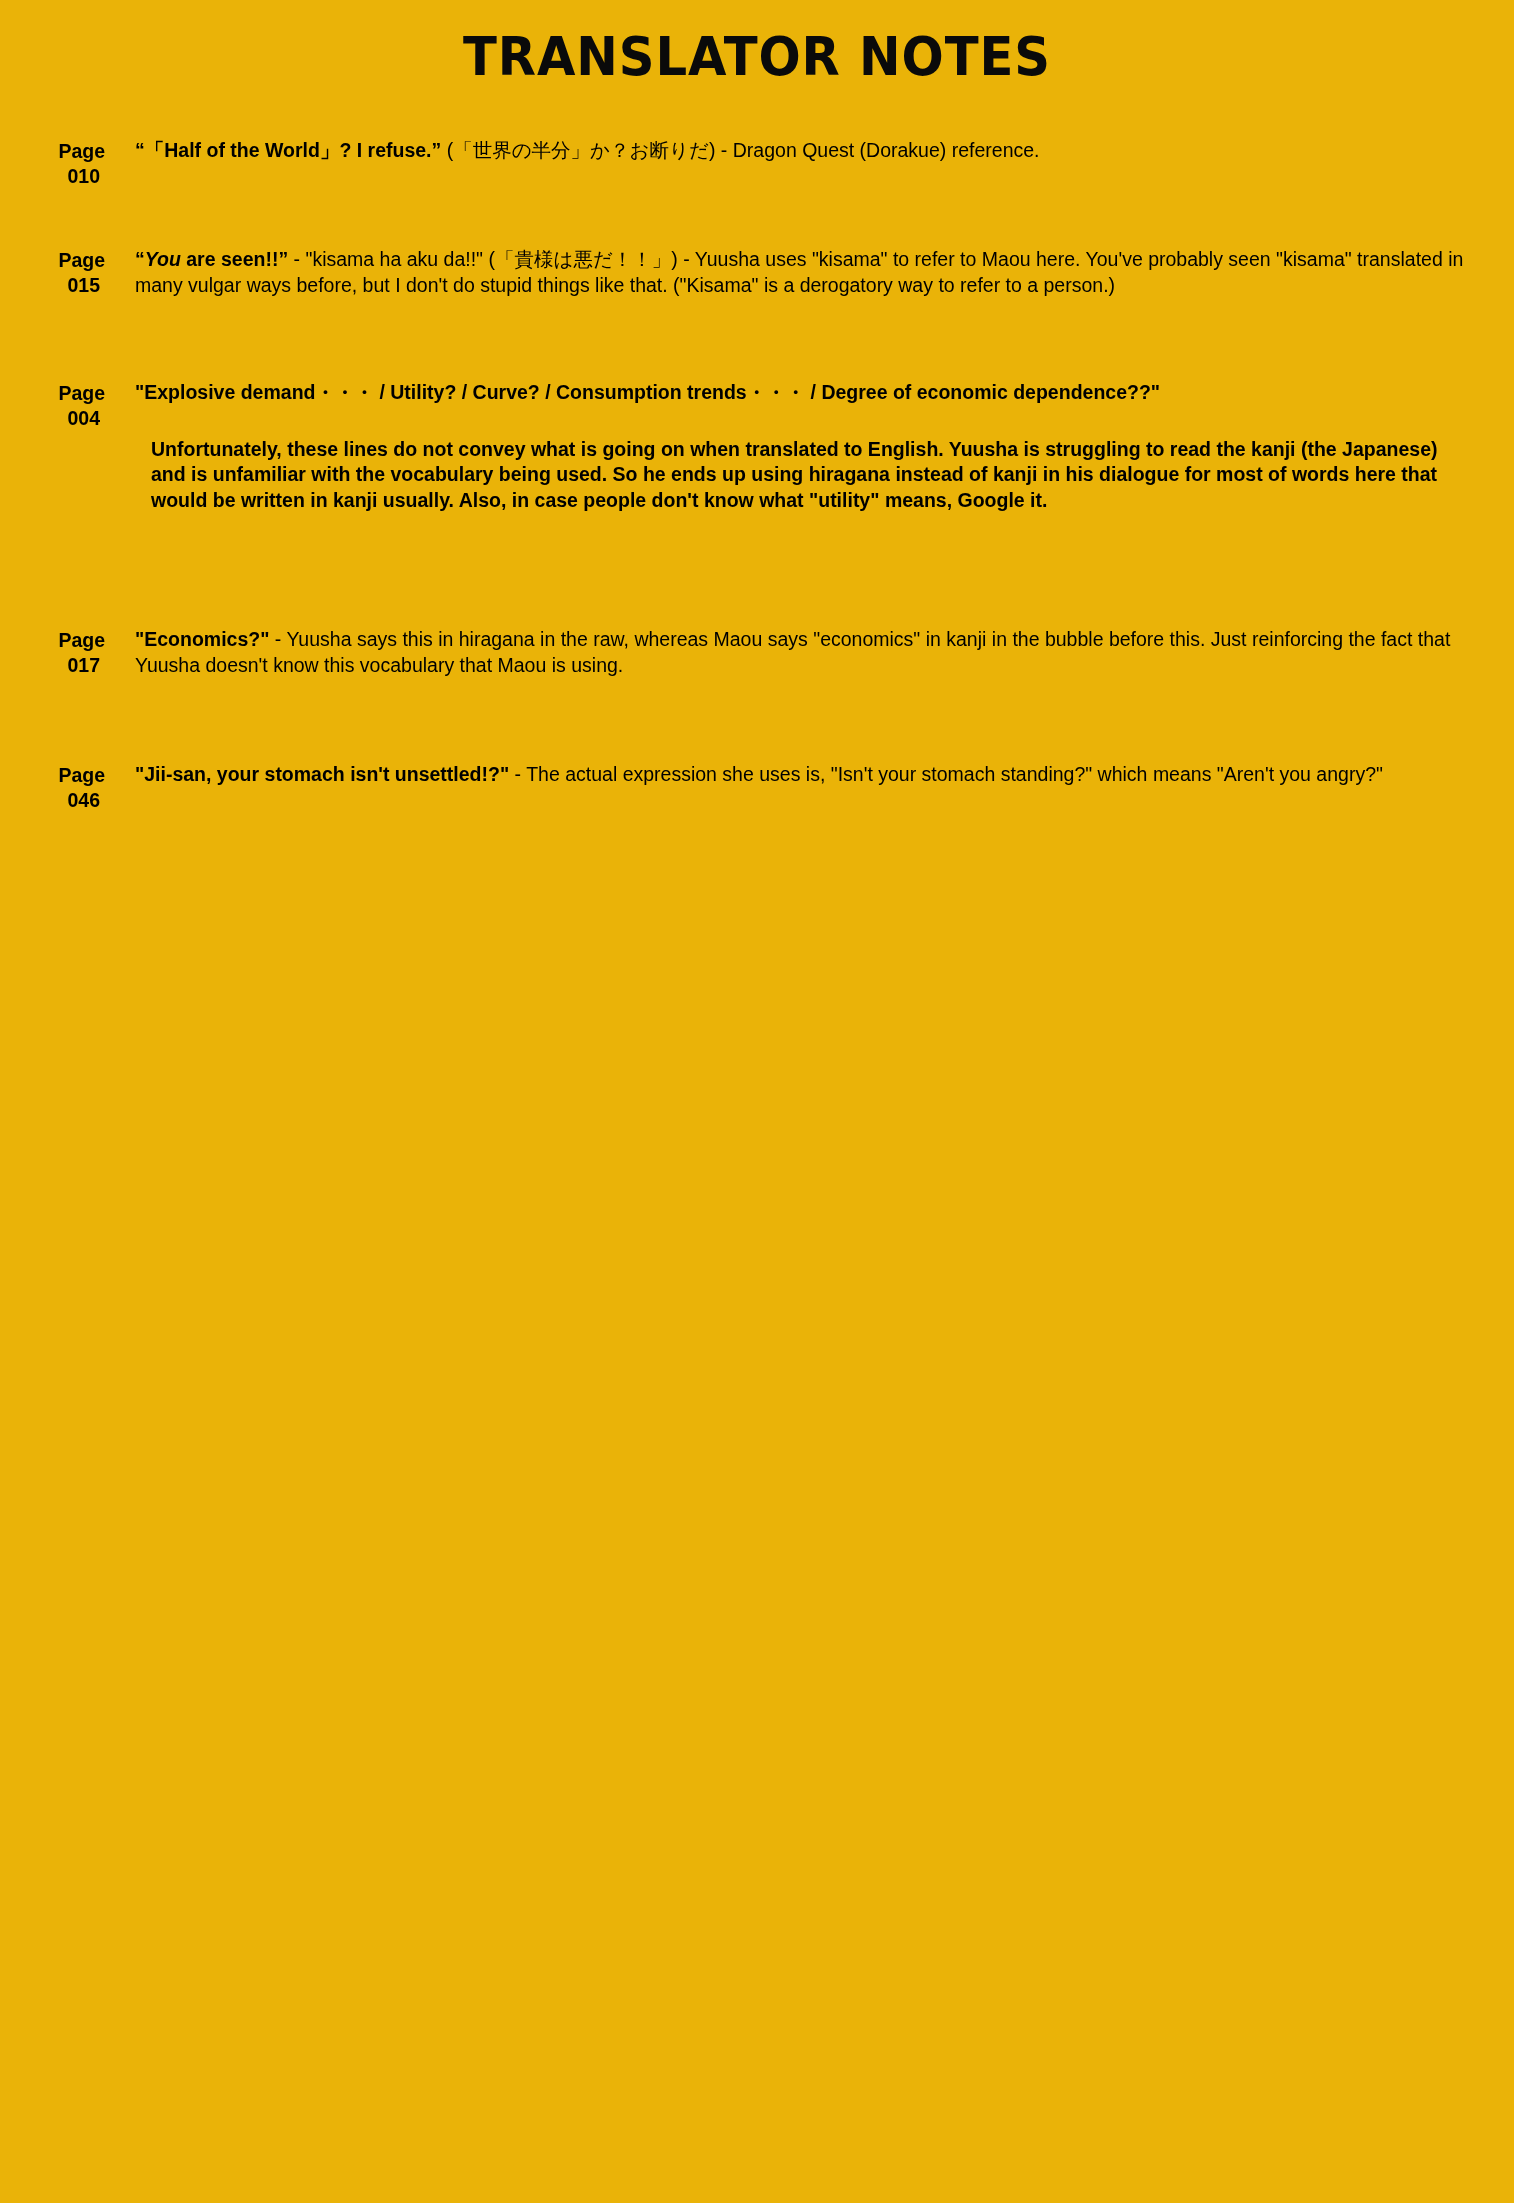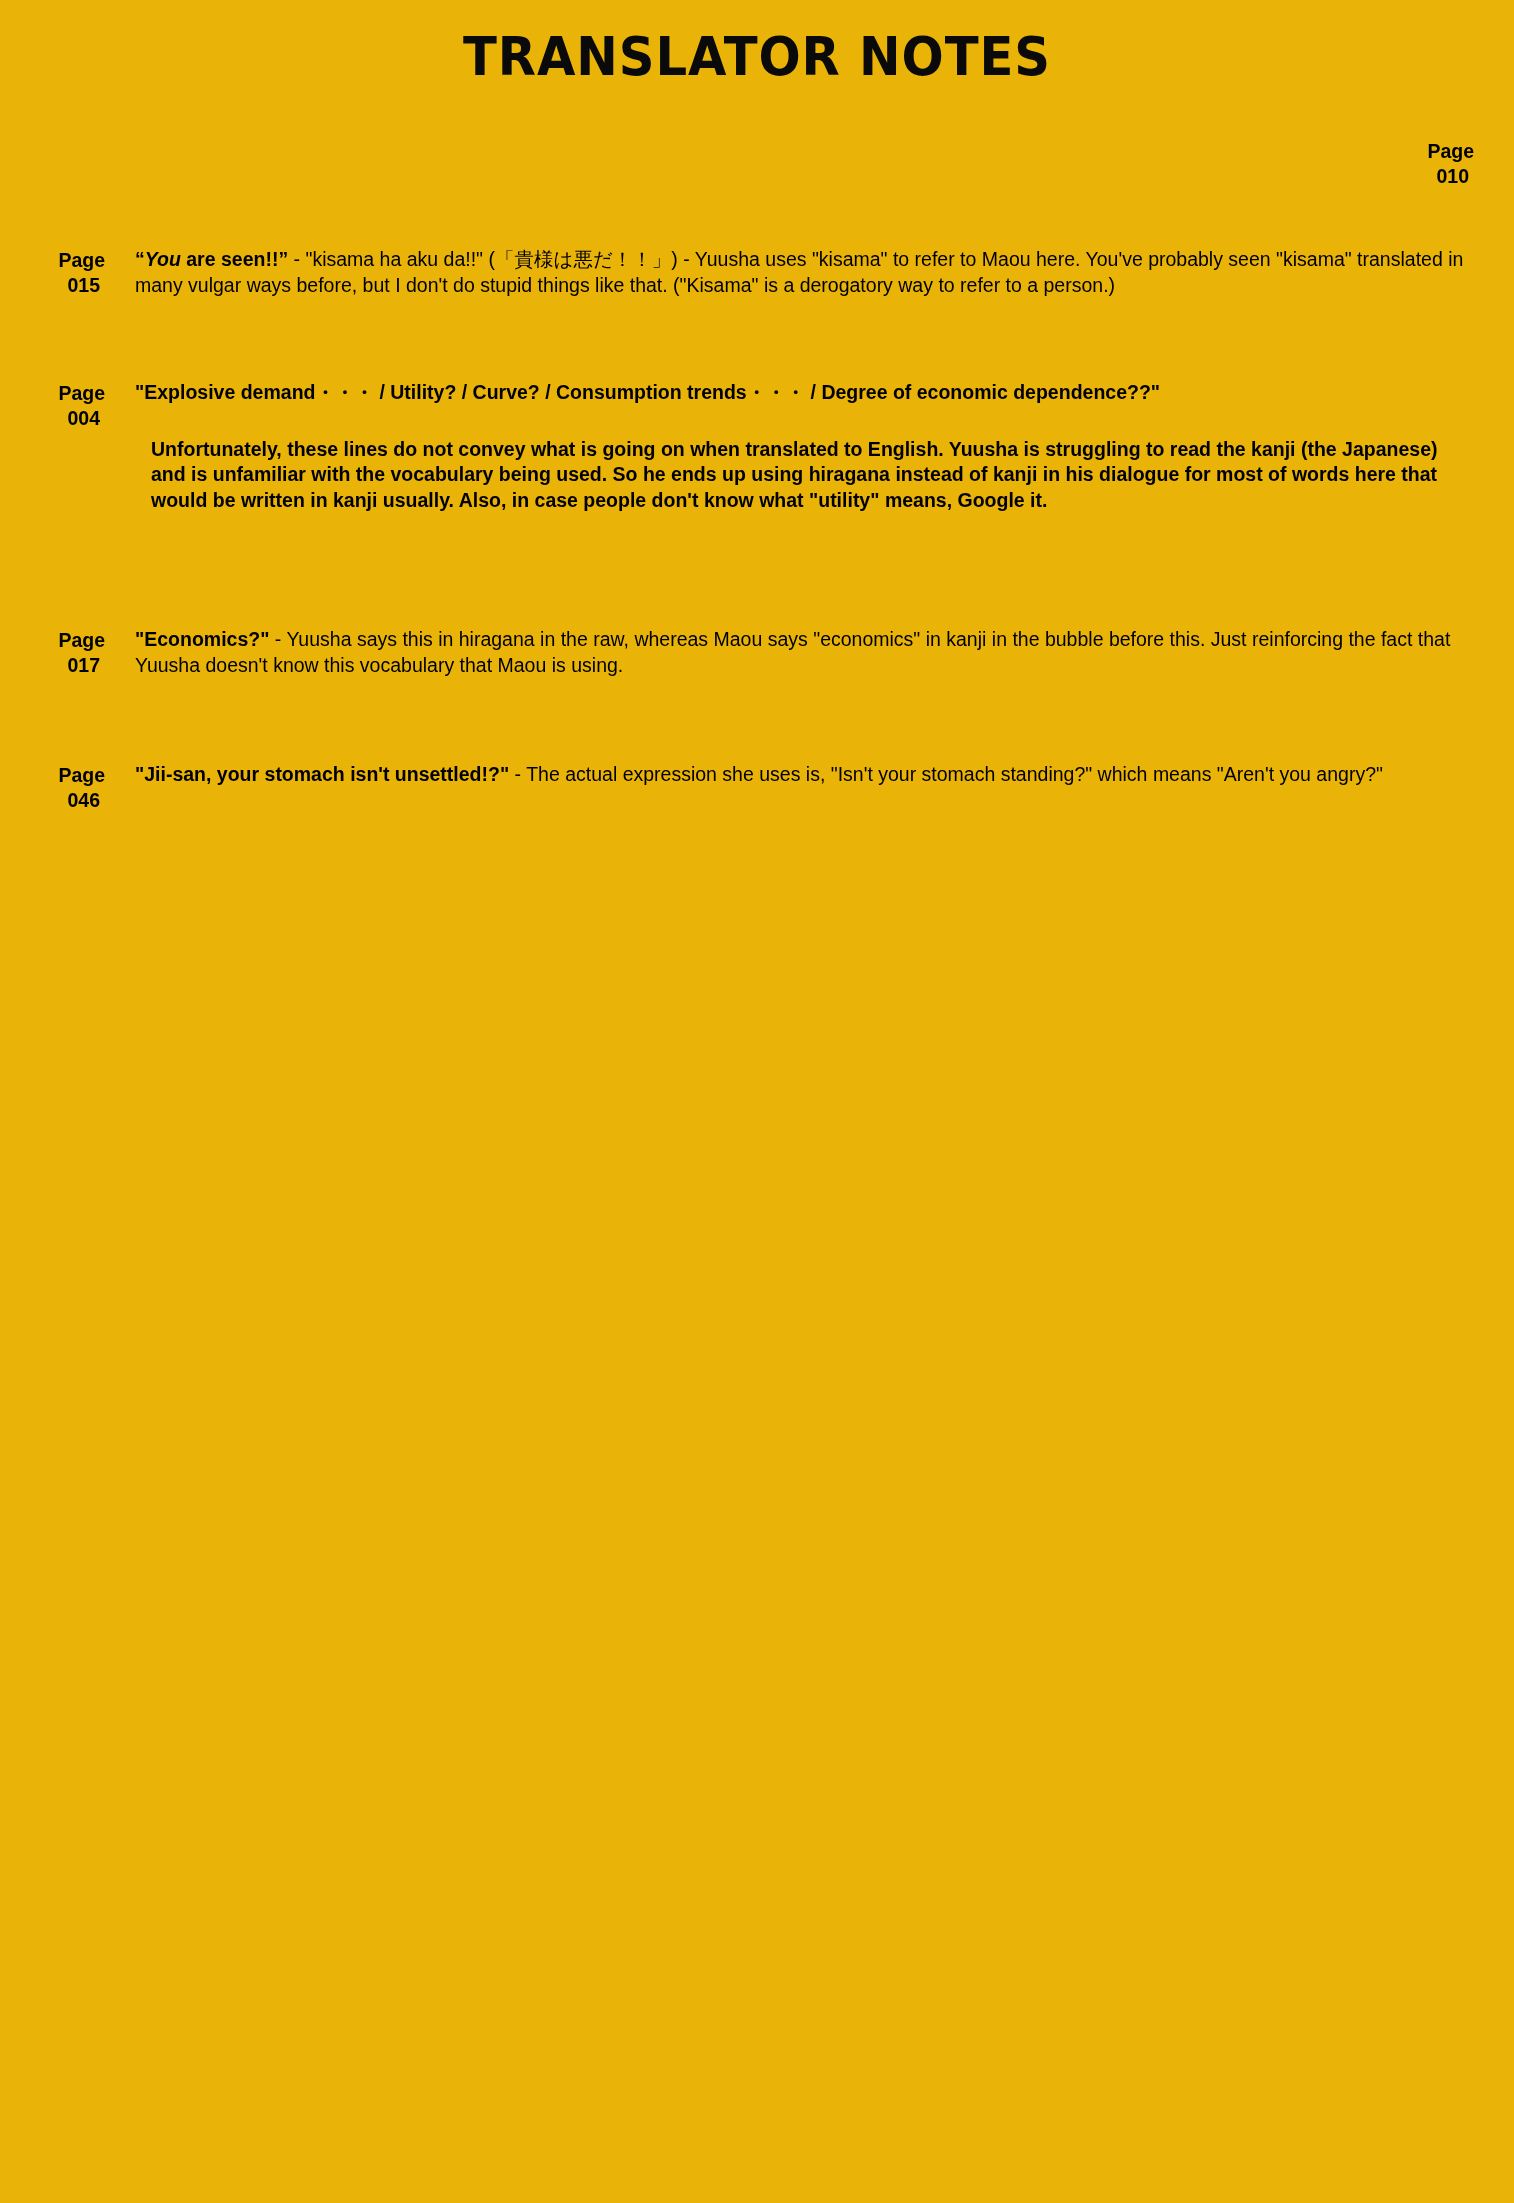--- a/index.html
+++ b/index.html
@@ -41,21 +41,20 @@
   .notes-list {
     margin: 0;
     padding: 0;
     list-style: none;
   }
 
   .note-block {
     display: flex;
     align-items: flex-start;
     padding: 0 40px 0 30px;
-    justify-content: flex-end;
   }
 
   .page-label {
     flex: 0 0 75px;
     width: 75px;
     text-align: right;
     font-weight: 700;
     font-size: 19.5px;
     line-height: 25px;
     padding-top: 1px;
@@ -102,20 +101,23 @@
 
   <h1 class="doc-title">TRANSLATOR NOTES</h1>
 
   <ul class="notes-list">
 
     <li class="note-block" id="block-0">
       <div class="page-label">
         <span class="page-word">Page</span>
         <span class="page-num">010</span>
       </div>
+      <div class="note-body">
+        <p class="note-head"><span>“「Half of the World」? I refuse.”</span><span class="note-rest"> (「世界の半分」か？お断りだ) - Dragon Quest (Dorakue) reference.</span></p>
+      </div>
     </li>
 
     <li class="note-block" id="block-1">
       <div class="page-label">
         <span class="page-word">Page</span>
         <span class="page-num">015</span>
       </div>
       <div class="note-body">
         <p class="note-head"><span>“</span><span class="em-italic">You</span><span> are seen!!”</span><span class="note-rest"> - "kisama ha aku da!!" (「貴様は悪だ！！」) - Yuusha uses "kisama" to refer to Maou here. You've probably seen "kisama" translated in many vulgar ways before, but I don't do stupid things like that. ("Kisama" is a derogatory way to refer to a person.)</span></p>
       </div>

